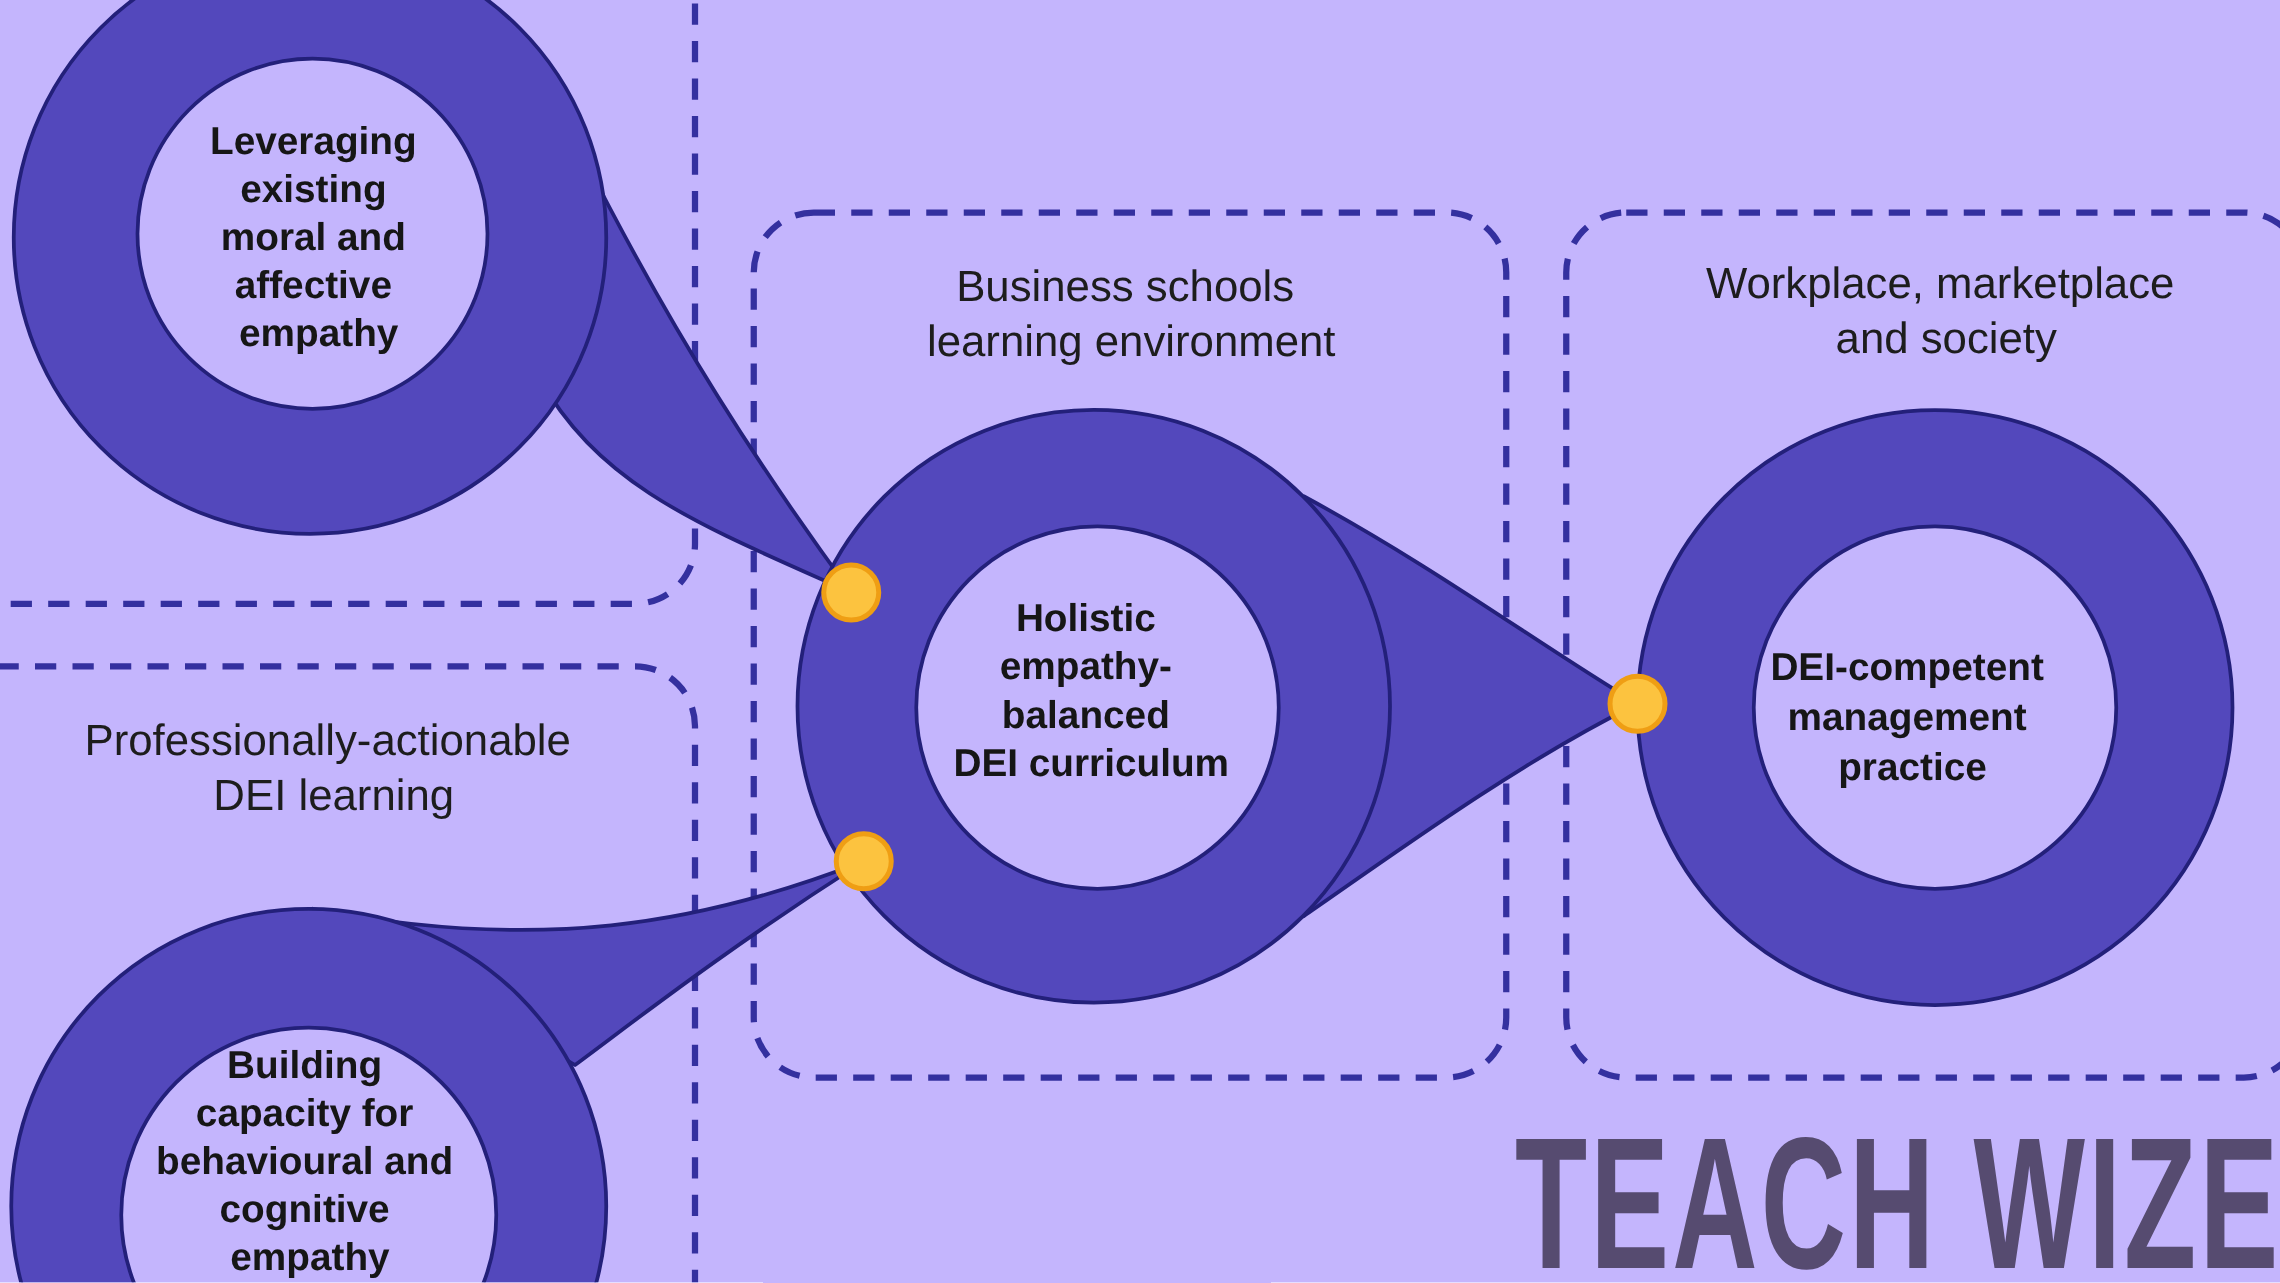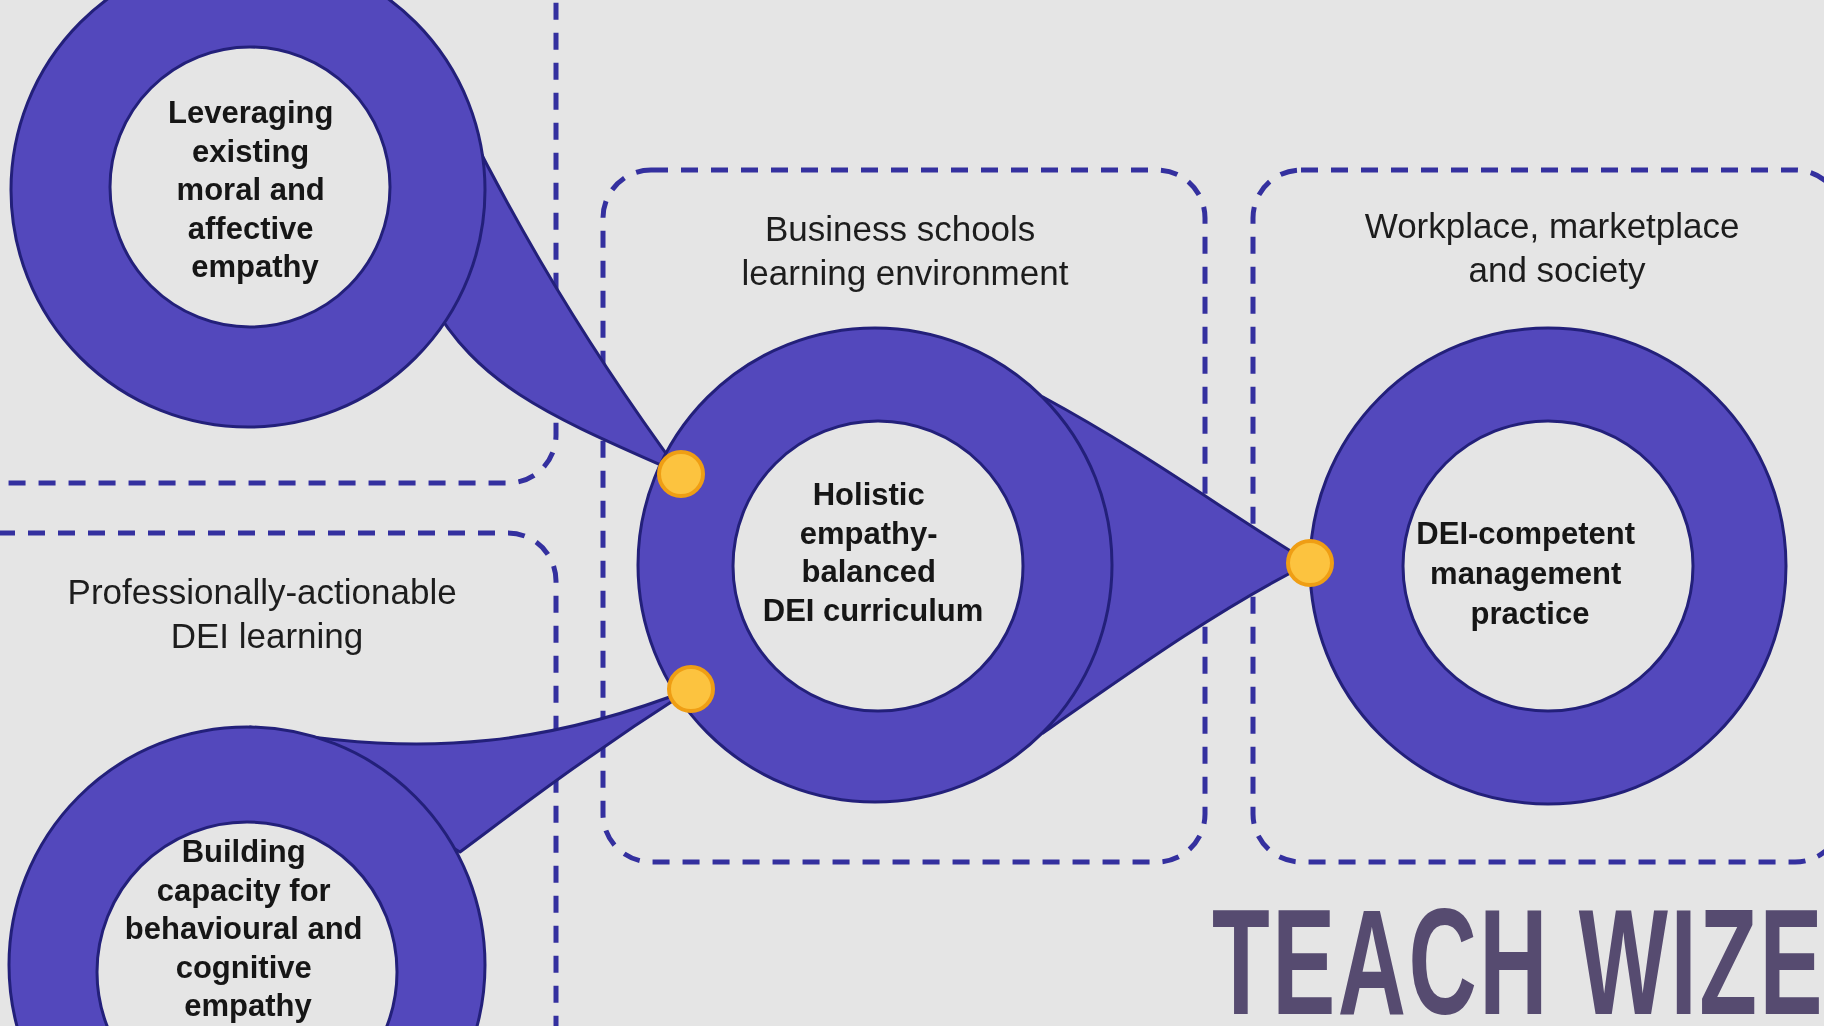--- a/index.html
+++ b/index.html
@@ -1,17 +1,17 @@
 <!DOCTYPE html>
 <html><head>
 <meta charset="utf-8">
 <style>
   html,body{margin:0;padding:0;background:#ffffff;}
   body{width:1824px;height:1026px;overflow:hidden;font-family:"Liberation Sans",sans-serif;}
-  #stage{position:relative;width:1824px;height:1026px;background:#e5e5e5;}
+  #stage{position:relative;width:1824px;height:1026px;background:#c4b5fd;}
   svg{display:block}
   .node-label{font-family:"Liberation Sans",sans-serif;font-weight:bold;font-size:31px;fill:#161616;text-anchor:middle;}
   .zone-label{font-family:"Liberation Sans",sans-serif;font-weight:normal;font-size:35px;fill:#1d1d1d;text-anchor:middle;}
   .logo-text{font-family:"Liberation Sans",sans-serif;font-weight:bold;font-size:150px;letter-spacing:4px;fill:#564b70;}
 </style>
 </head>
 <body>
 
 <div id="stage">
 <svg width="1824" height="1026" viewBox="0 0 1824 1026" xmlns="http://www.w3.org/2000/svg">

